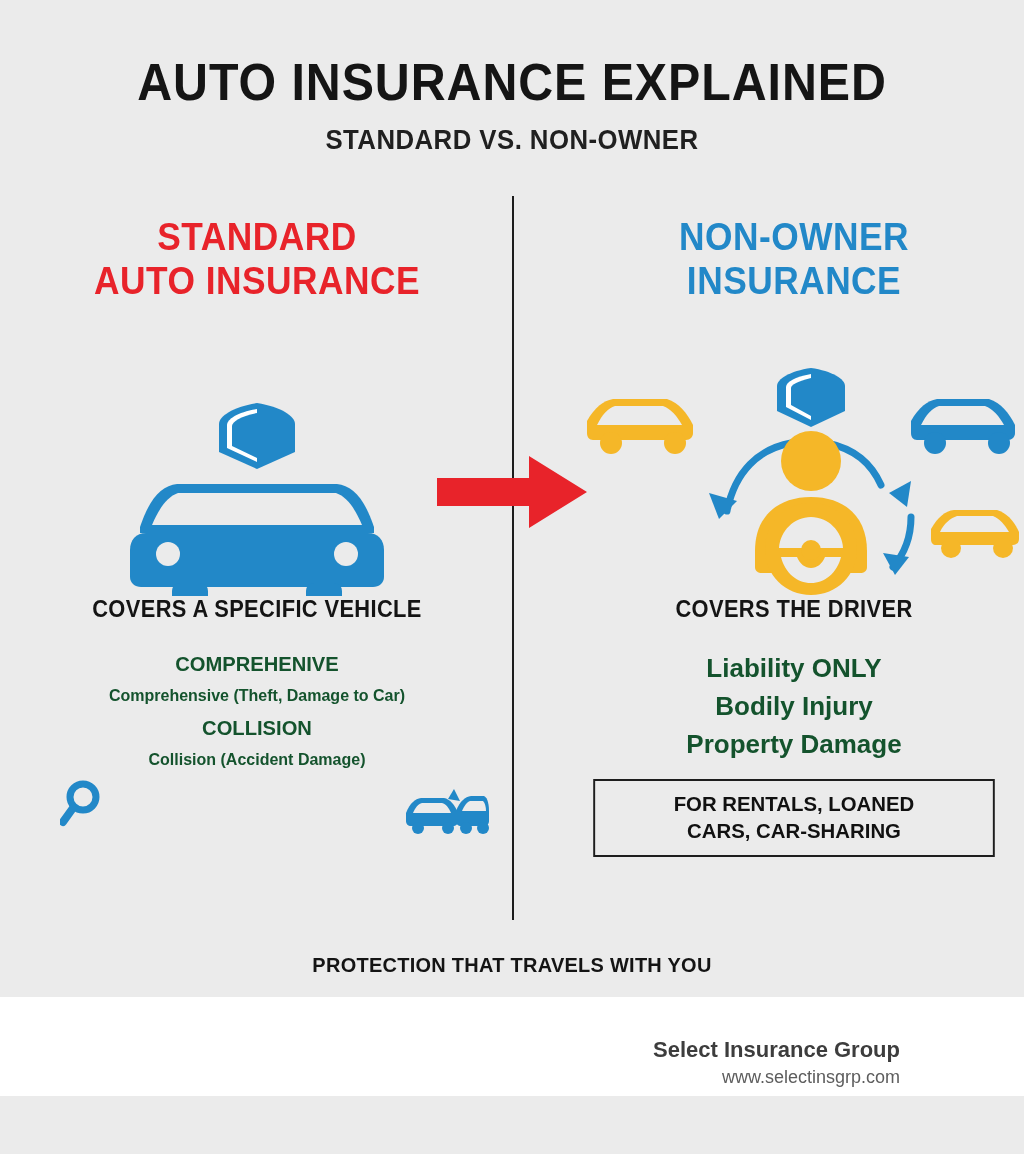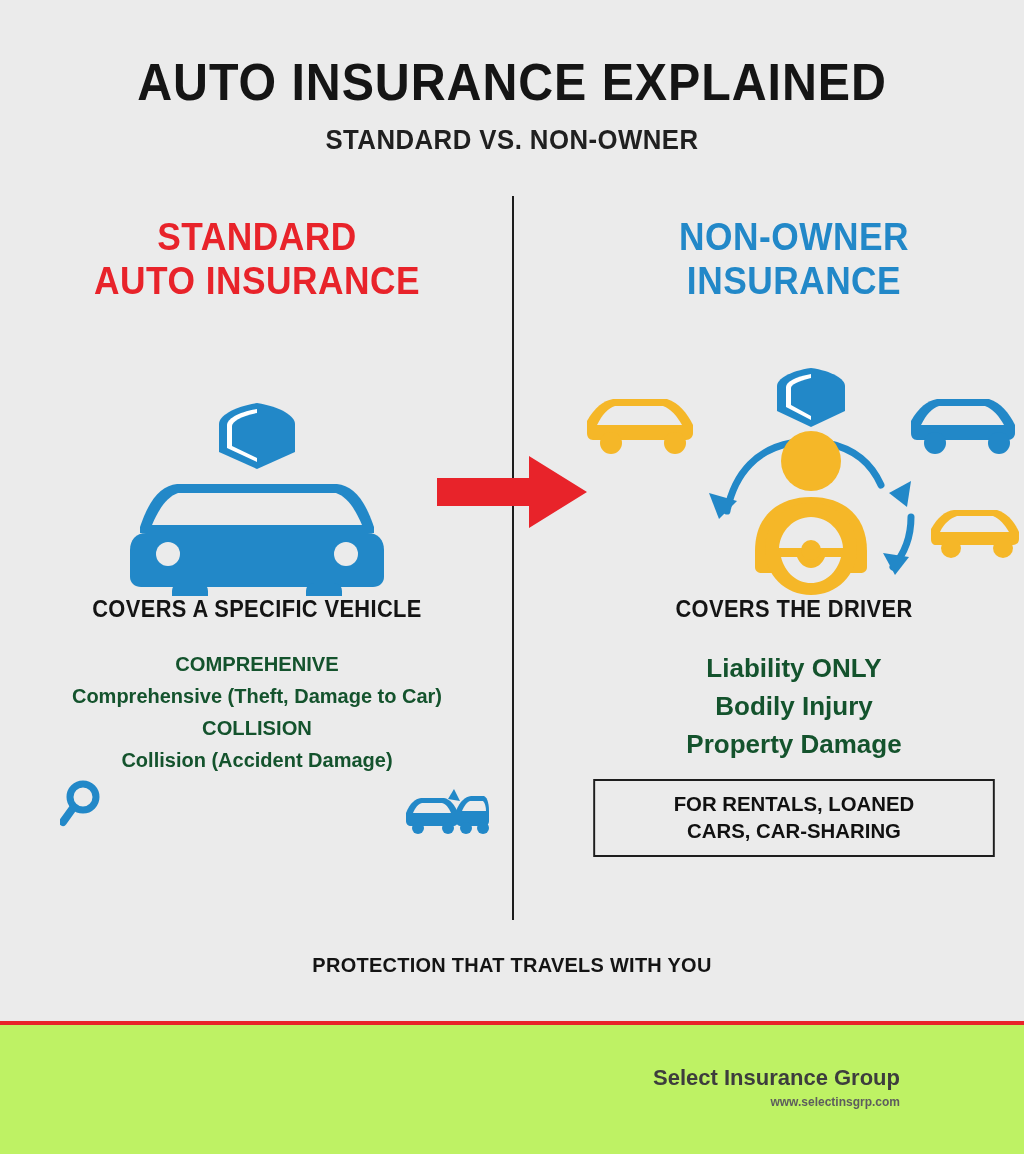--- a/index.html
+++ b/index.html
@@ -93,21 +93,21 @@
     text-align: center;
     color: #14532d;
   }
   .bullets .hdr {
     font-size: 21px;
     font-weight: bold;
     line-height: 30px;
     transform: scaleX(0.96);
   }
   .bullets .sub {
-    font-size: 20px;
+    font-size: 16px;
     font-weight: bold;
     line-height: 34px;
   }
   .bullets .line {
     font-size: 26px;
     font-weight: bold;
     line-height: 38px;
   }
   .note-box {
     margin: 16px auto 0;
@@ -145,43 +145,42 @@
   .redrule {
     position: absolute;
     top: 1021px;
     left: 0;
     width: 1024px;
     height: 4px;
     background: #e8232a;
   }
   .footer {
     position: absolute;
-    top: 1025px;
-    left: 0;
-    width: 1024px;
-    height: 129px;
-    background: #bef264;
+    top: 997px;
+    left: 0;
+    width: 1024px;
+    height: 99px;
+    background: #ffffff;
   }
   .brand {
     position: absolute;
     right: 124px;
     top: 40px;
     text-align: right;
     font-size: 22px;
     font-weight: bold;
     color: #3d3d3d;
   }
   .url {
     position: absolute;
     right: 124px;
     top: 70px;
     text-align: left;
-    font-size: 12px;
+    font-size: 18px;
     color: #5d5d5d;
-    font-weight: bold;
   }
   
   .mag {
     position: absolute;
     left: 38px;
     top: 0px;
     width: 56px;
     height: 56px;
   }
   .crash {

